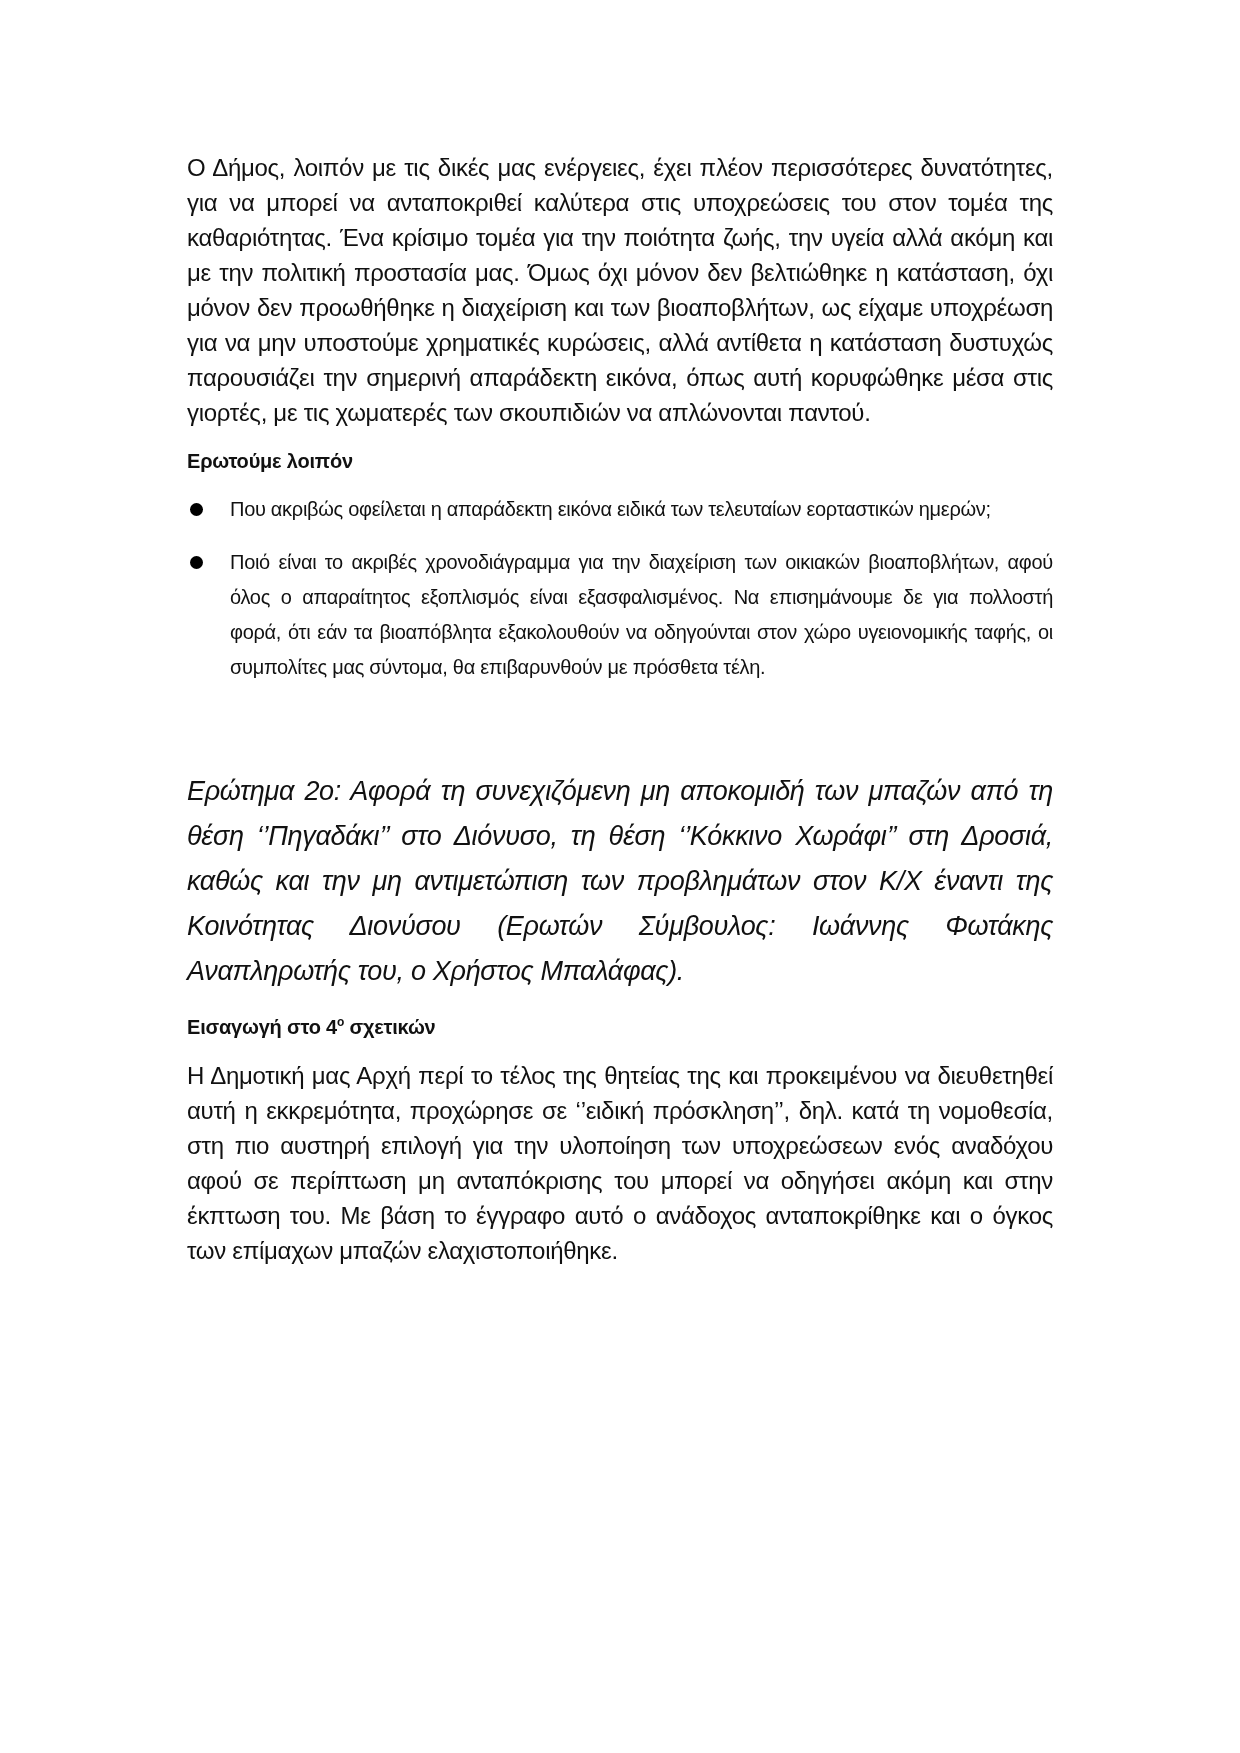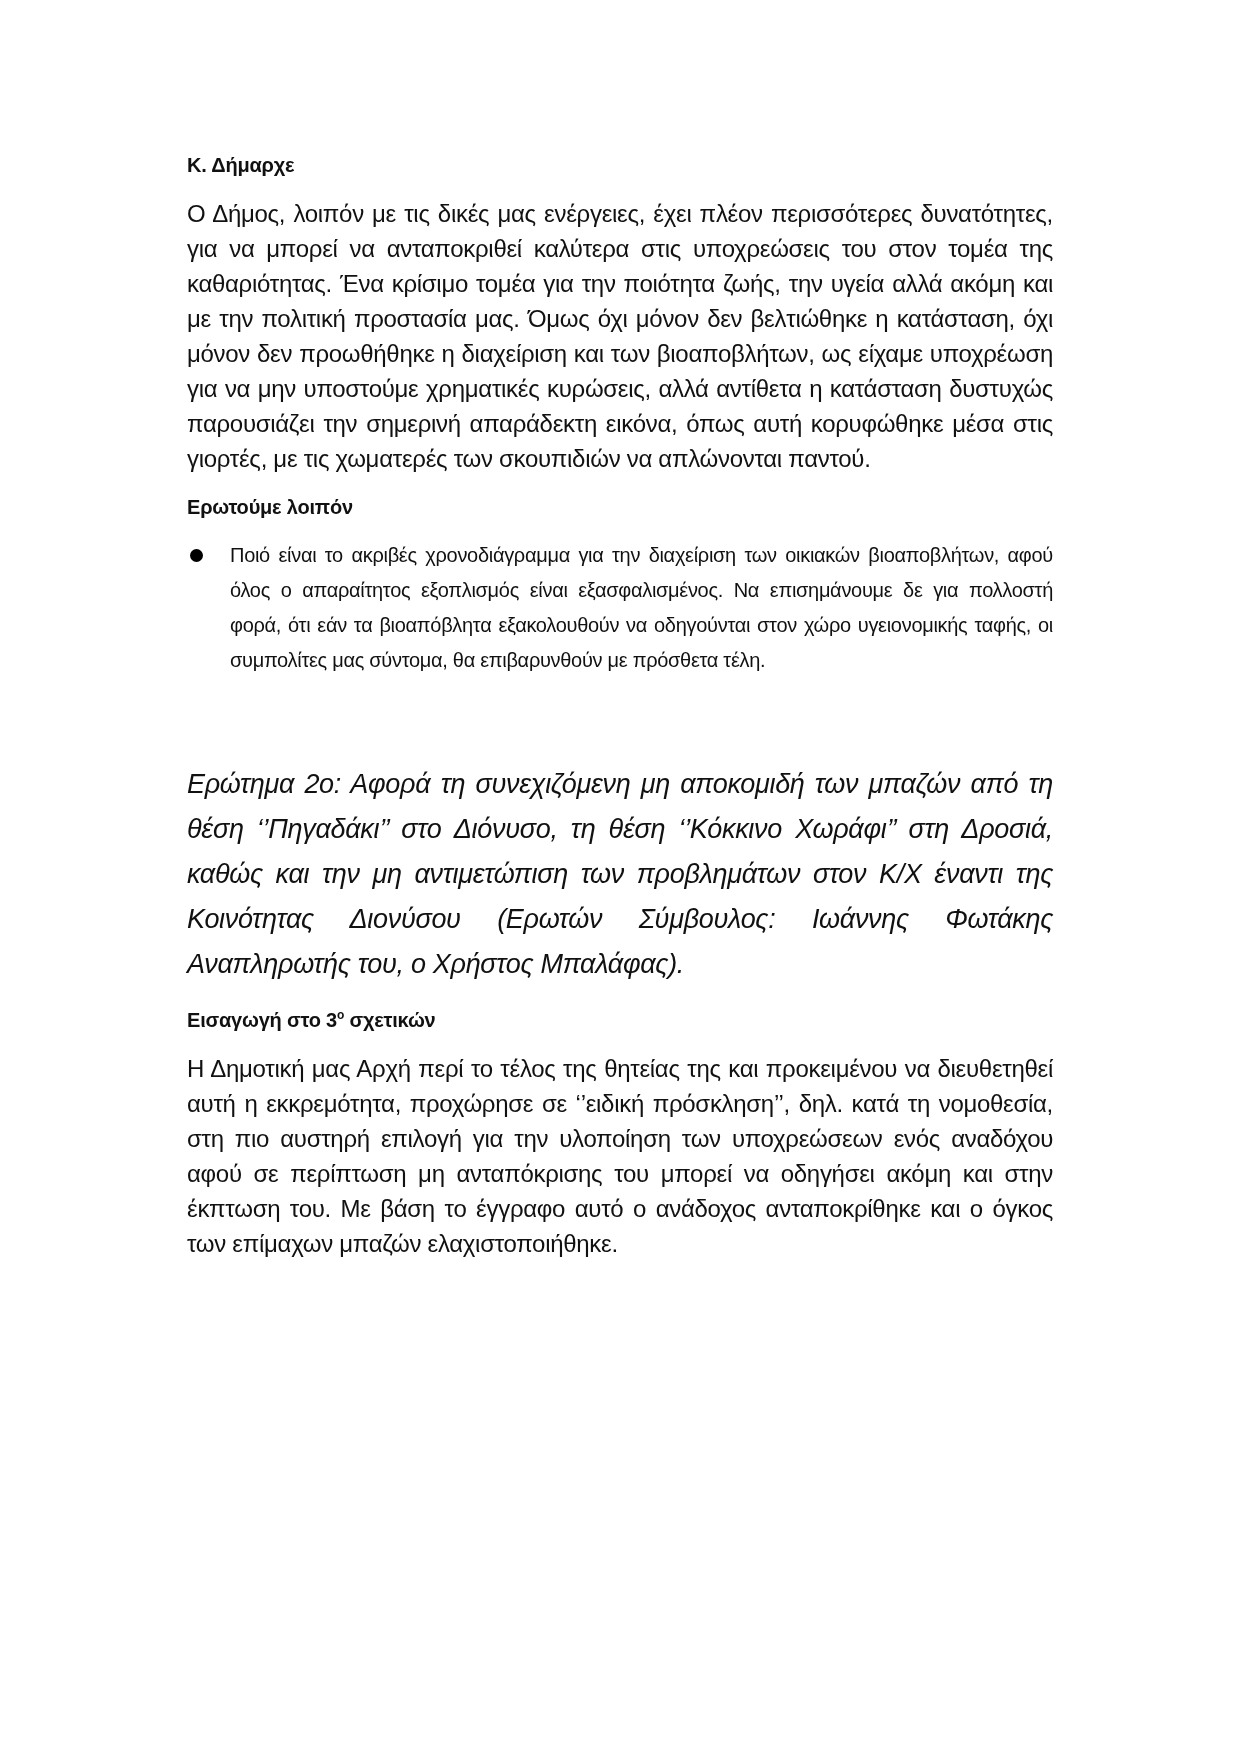--- a/index.html
+++ b/index.html
@@ -76,33 +76,36 @@
       font-size: 12px;
       line-height: 0;
       vertical-align: 8px;
     }
   </style>
 </head>
 <body>
 
 <div class="page">
 
-  <p class="h-bold">Κ. Δήμαρχε</p>
 
   <p class="para">Ο Δήμος, λοιπόν με τις δικές μας ενέργειες, έχει πλέον περισσότερες δυνατότητες, για να μπορεί να ανταποκριθεί καλύτερα στις υποχρεώσεις του στον τομέα της καθαριότητας. Ένα κρίσιμο τομέα για την ποιότητα ζωής, την υγεία αλλά ακόμη και με την πολιτική προστασία μας. Όμως όχι μόνον δεν βελτιώθηκε η κατάσταση, όχι μόνον δεν προωθήθηκε η διαχείριση και των βιοαποβλήτων, ως είχαμε υποχρέωση για να μην υποστούμε χρηματικές κυρώσεις, αλλά αντίθετα η κατάσταση δυστυχώς παρουσιάζει την σημερινή απαράδεκτη εικόνα, όπως αυτή κορυφώθηκε μέσα στις γιορτές, με τις χωματερές των σκουπιδιών να απλώνονται παντού.</p>
 
   <p class="h-bold">Ερωτούμε λοιπόν</p>
 
   <ul class="list">
     <li class="list-item">
       <span class="bullet"></span>
+      <span>Που ακριβώς οφείλεται η απαράδεκτη εικόνα ειδικά των τελευταίων εορταστικών ημερών;</span>
+    </li>
+    <li class="list-item">
+      <span class="bullet"></span>
       <span>Ποιό είναι το ακριβές χρονοδιάγραμμα για την διαχείριση των οικιακών βιοαποβλήτων, αφού όλος ο απαραίτητος εξοπλισμός είναι εξασφαλισμένος. Να επισημάνουμε δε για πολλοστή φορά, ότι εάν τα βιοαπόβλητα εξακολουθούν να οδηγούνται στον χώρο υγειονομικής ταφής, οι συμπολίτες μας σύντομα, θα επιβαρυνθούν με πρόσθετα τέλη.</span>
     </li>
   </ul>
 
   <p class="q-heading"><span class="b">Ερώτημα 2ο: Αφορά τη συνεχιζόμενη μη αποκομιδή των μπαζών από τη θέση ‘’Πηγαδάκι’’ στο Διόνυσο, τη θέση ‘’Κόκκινο Χωράφι’’ στη Δροσιά, καθώς και την μη αντιμετώπιση των προβλημάτων στον Κ/Χ έναντι της Κοινότητας Διονύσου</span><span class="n"> (Ερωτών Σύμβουλος: Ιωάννης Φωτάκης Αναπληρωτής του, ο Χρήστος Μπαλάφας).</span></p>
 
-  <p class="h-bold"><span>Εισαγωγή στο 3</span><sup>ο</sup><span> σχετικών</span></p>
+  <p class="h-bold"><span>Εισαγωγή στο 4</span><sup>ο</sup><span> σχετικών</span></p>
 
 
   <p class="para">Η Δημοτική μας Αρχή περί το τέλος της θητείας της και προκειμένου να διευθετηθεί αυτή η εκκρεμότητα, προχώρησε σε ‘’ειδική πρόσκληση’’, δηλ. κατά τη νομοθεσία, στη πιο αυστηρή επιλογή για την υλοποίηση των υποχρεώσεων ενός αναδόχου αφού σε περίπτωση μη ανταπόκρισης του μπορεί να οδηγήσει ακόμη και στην έκπτωση του. Με βάση το έγγραφο αυτό ο ανάδοχος ανταποκρίθηκε και ο όγκος των επίμαχων μπαζών ελαχιστοποιήθηκε.</p>
 
 </div>
 
 </body></html>

